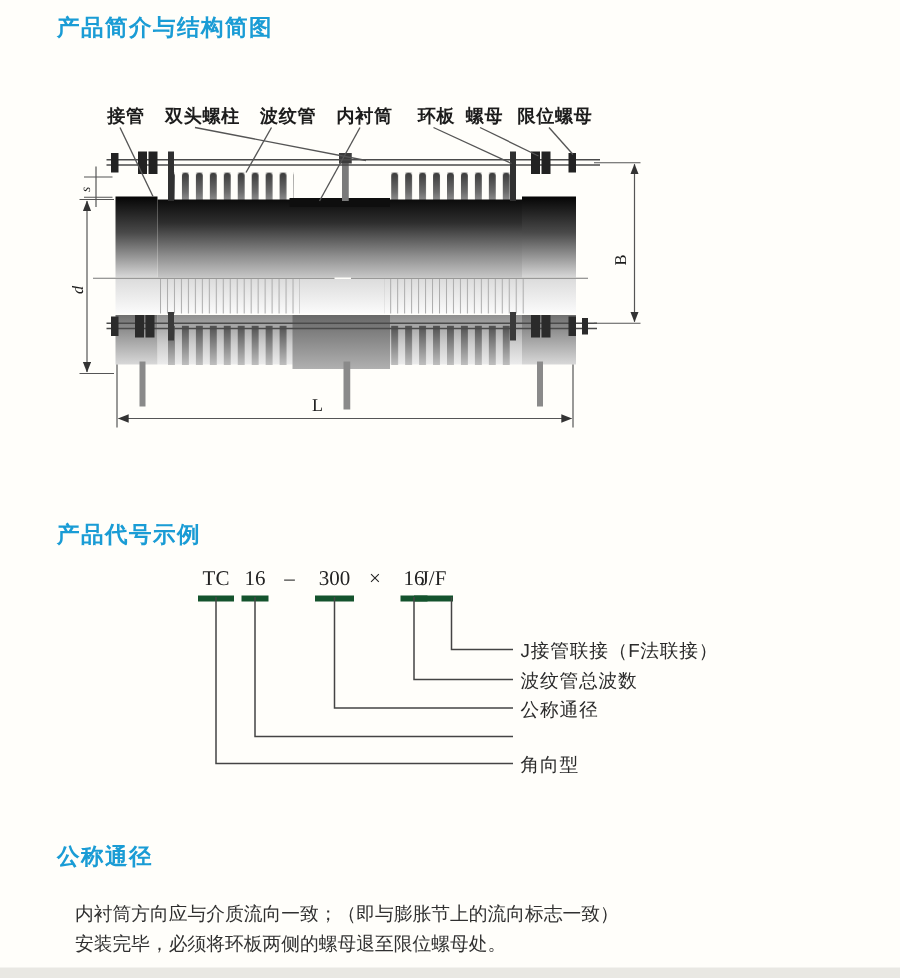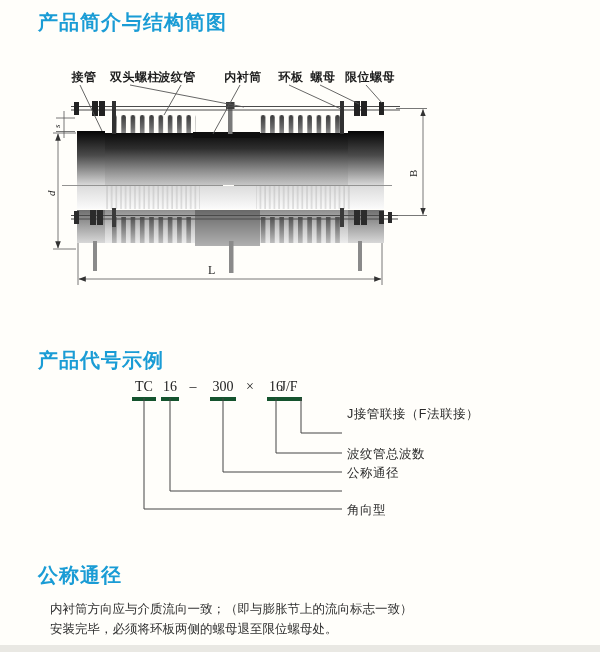--- a/index.html
+++ b/index.html
@@ -3,21 +3,21 @@
 <meta charset="utf-8">
 <style>
   html,body{margin:0;padding:0;}
   .page{
     position:relative; width:600px; height:652px;
     background:#fffefa; overflow:hidden;
     font-family:"Liberation Sans","DejaVu Sans",sans-serif;
   }
   .sec-title{
     position:absolute; left:38px; margin:0;
-    font-size:20px; font-weight:700; letter-spacing:1px;
+    font-size:15px; font-weight:700; letter-spacing:1px;
     color:#1a9cd5;
   }
   .part-label{
     position:absolute; top:69px; transform:translateX(-50%);
     font-size:12px; font-weight:700; color:#1c1c1c;
     letter-spacing:0.5px; white-space:nowrap;
   }
   .diagram-svg{ position:absolute; left:48px; top:65px; }
   .code-token{
     position:absolute; top:380px; text-align:center;
@@ -45,21 +45,21 @@
 </style>
 </head>
 <body>
 
 <div class="page">
 
   <h2 class="sec-title" style="top:9px;">产品简介与结构简图</h2>
 
   <div class="part-label" style="left:84px;">接管</div>
   <div class="part-label" style="left:135px;">双头螺柱</div>
-  <div class="part-label" style="left:177px;">波纹管</div>
+  <div class="part-label" style="left:192px;">波纹管</div>
   <div class="part-label" style="left:243px;">内衬筒</div>
   <div class="part-label" style="left:291px;">环板</div>
   <div class="part-label" style="left:323px;">螺母</div>
   <div class="part-label" style="left:370px;">限位螺母</div>
 
   <svg class="diagram-svg" width="420" height="235" viewBox="0 0 420 235">
     <defs>
       <linearGradient id="gBody" x1="0" y1="0" x2="0" y2="1">
         <stop offset="0%" stop-color="#0b0b0b"></stop>
           <stop offset="30%" stop-color="#2e2e2e"></stop>
@@ -210,21 +210,21 @@
   <svg class="connector-svg" width="600" height="120" viewBox="0 0 600 120">
     <g fill="none" stroke="#444" stroke-width="1">
       <path d="M301,0 V35 H342"></path>
       <path d="M276,0 V55 H342"></path>
       <path d="M223,0 V74 H342"></path>
       <path d="M170,0 V93 H342"></path>
       <path d="M144,0 V111 H342"></path>
     </g>
   </svg>
 
-  <div class="callout" style="top:406px;">J接管联接（F法联接）</div>
+  <div class="callout" style="top:426px;">J接管联接（F法联接）</div>
   <div class="callout" style="top:446px;">波纹管总波数</div>
   <div class="callout" style="top:465px;">公称通径</div>
   <div class="callout" style="top:502px;">角向型</div>
 
   <h2 class="sec-title" style="top:562px;">公称通径</h2>
 
   <div class="install-line" style="top:601px;">内衬筒方向应与介质流向一致；（即与膨胀节上的流向标志一致）</div>
   <div class="install-line" style="top:622px;font-family:Liberation Mono, monospace;">安装完毕，必须将环板两侧的螺母退至限位螺母处。</div>
 
   <div class="bottom-strip"></div>

